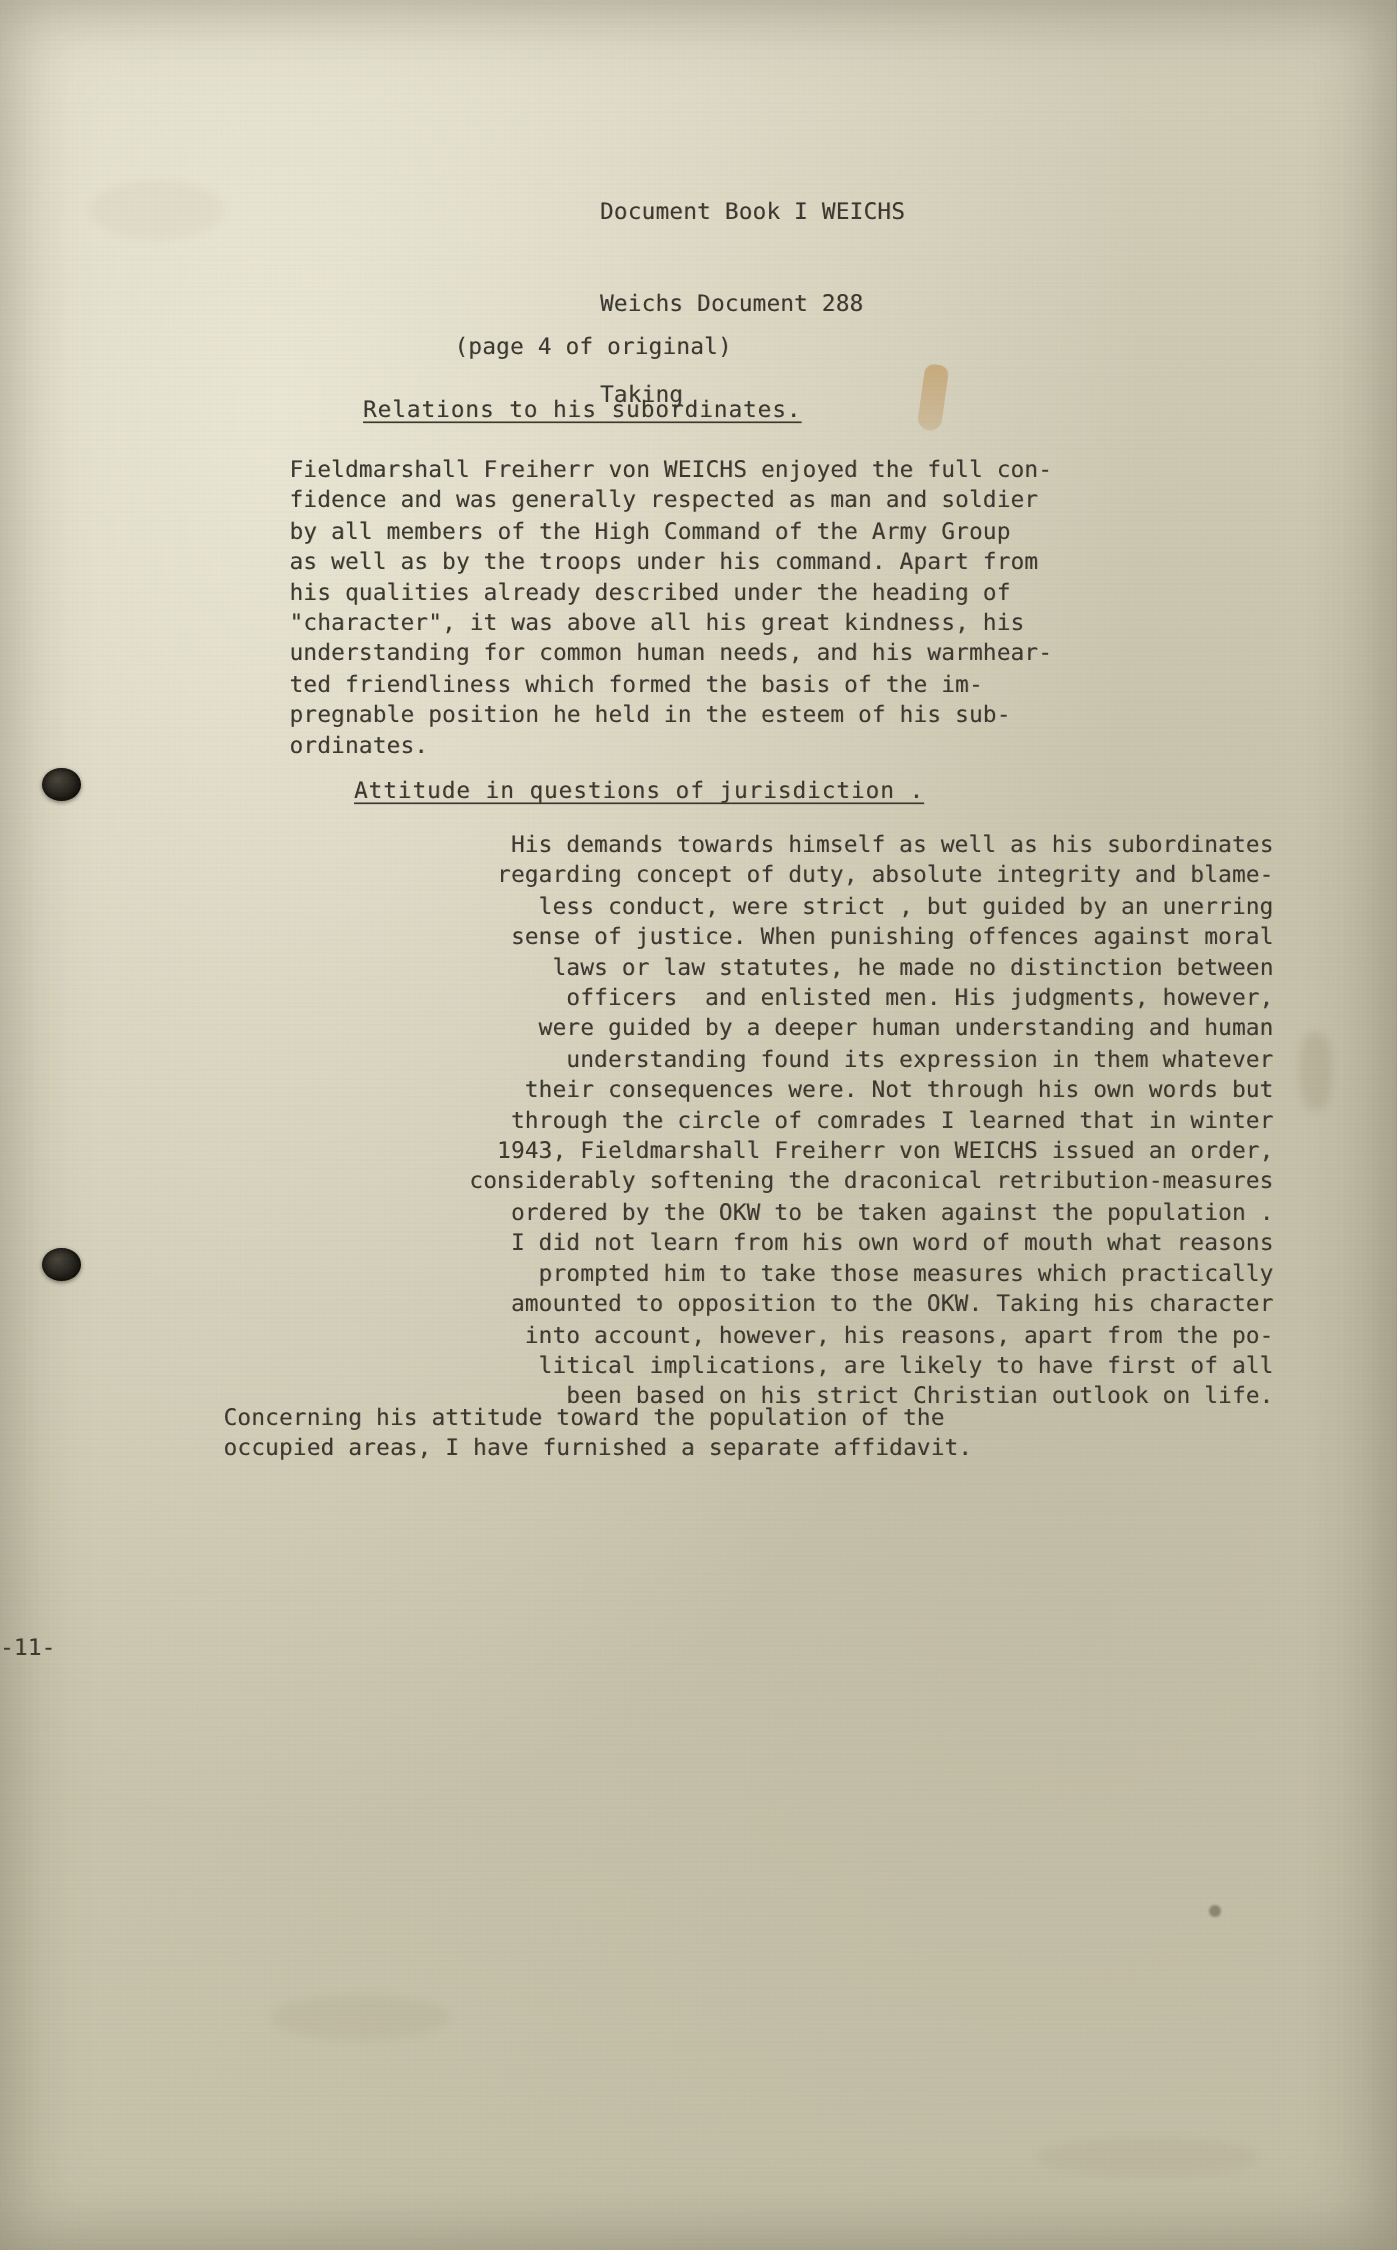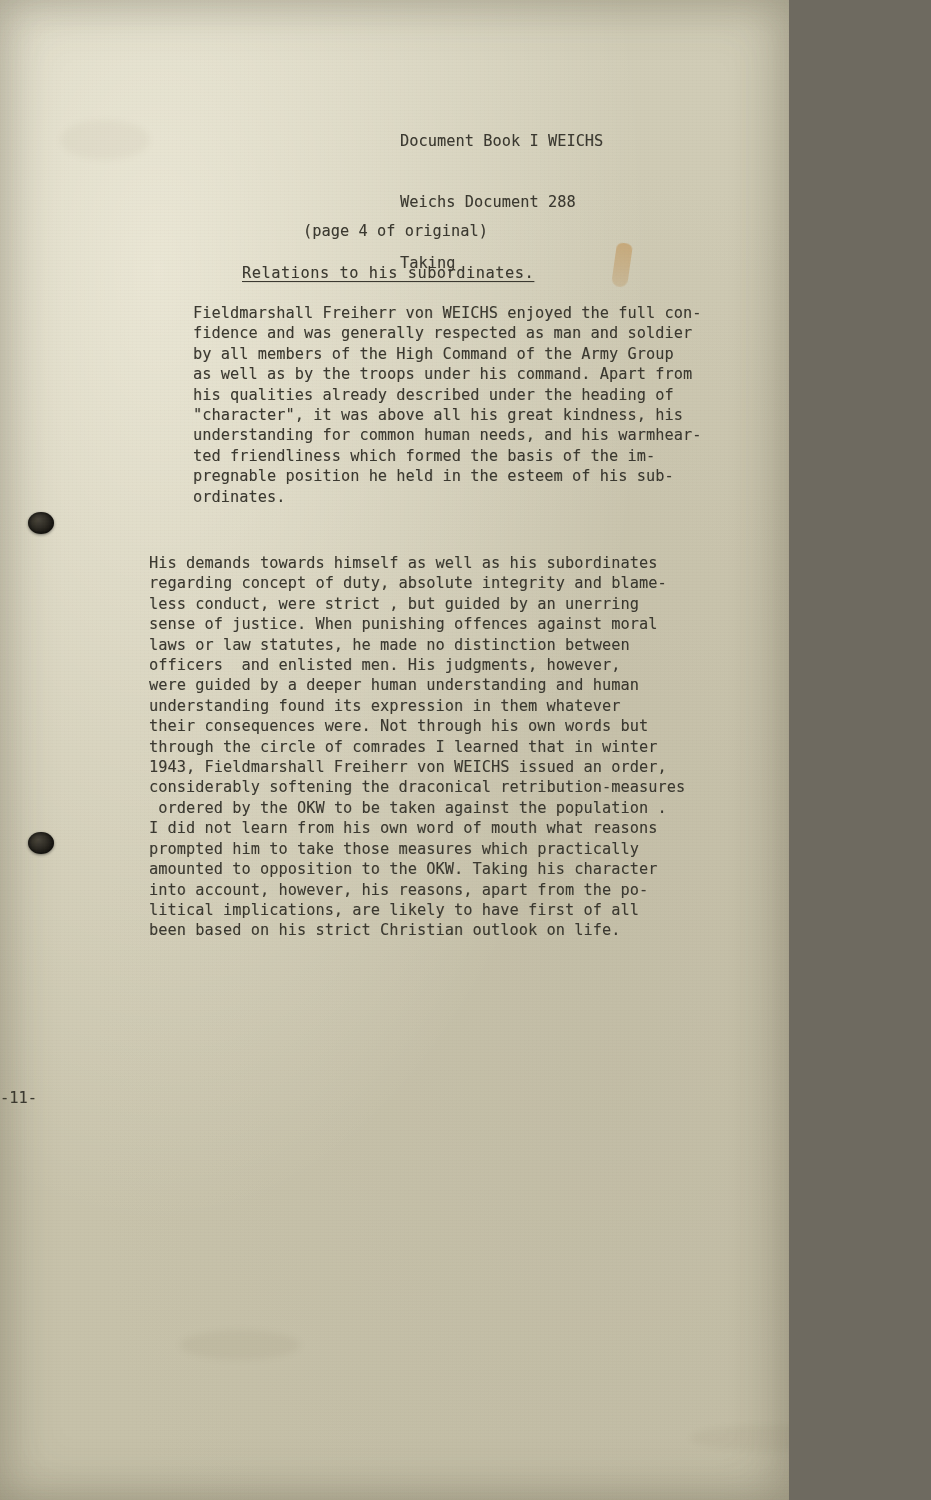--- a/index.html
+++ b/index.html
@@ -2,21 +2,21 @@
 <html><head>
 <meta charset="utf-8">
 <style>
   html, body {
     margin: 0;
     padding: 0;
     background: #6e6a60;
   }
   .page {
     position: relative;
-    width: 789px;
+    width: 931px;
     height: 1500px;
     overflow: hidden;
     background: #cdc9b4;
     background-image:
       radial-gradient(ellipse at 20% 18%, rgba(255,252,238,0.55) 0%, rgba(255,252,238,0) 55%),
       radial-gradient(ellipse at 78% 72%, rgba(188,182,160,0.45) 0%, rgba(188,182,160,0) 60%),
       linear-gradient(165deg, #d3cfba 0%, #cbc6af 45%, #c4bfa7 100%);
     font-family: "DejaVu Sans Mono", monospace;
     color: #33322d;
   }
@@ -68,21 +68,21 @@
     letter-spacing: 0.6px;
   }
   .heading.h1 { left: 242px; top: 263px; }
   .heading.h2 { left: 236px; top: 517px; }
 
   .para {
     position: absolute;
     width: 700px;
   }
   .para.p1 { left: 149px; top: 303px; margin-left: 44px; }
-  .para.p2 { left: 149px; top: 553px; }
+  .para.p2 { left: 149px; top: 553px; text-align: right; }
   .para.p3 { left: 149px; top: 935px; }
 
   .folio {
     position: absolute;
     left: 0;
     right: 0;
     top: 1088px;
     text-align: left;
   }
 
@@ -140,40 +140,43 @@
 fidence and was generally respected as man and soldier
 by all members of the High Command of the Army Group
 as well as by the troops under his command. Apart from
 his qualities already described under the heading of
 "character", it was above all his great kindness, his
 understanding for common human needs, and his warmhear-
 ted friendliness which formed the basis of the im-
 pregnable position he held in the esteem of his sub-
 ordinates.</div>
 
+  <div class="heading h2 typed">Attitude in questions of jurisdiction .</div>
   <div class="para p2 typed">His demands towards himself as well as his subordinates
 regarding concept of duty, absolute integrity and blame-
 less conduct, were strict , but guided by an unerring
 sense of justice. When punishing offences against moral
 laws or law statutes, he made no distinction between
 officers  and enlisted men. His judgments, however,
 were guided by a deeper human understanding and human
 understanding found its expression in them whatever
 their consequences were. Not through his own words but
 through the circle of comrades I learned that in winter
 1943, Fieldmarshall Freiherr von WEICHS issued an order,
 considerably softening the draconical retribution-measures
  ordered by the OKW to be taken against the population .
 I did not learn from his own word of mouth what reasons
 prompted him to take those measures which practically
 amounted to opposition to the OKW. Taking his character
 into account, however, his reasons, apart from the po-
 litical implications, are likely to have first of all
 been based on his strict Christian outlook on life.</div>
 
+  <div class="para p3 typed">Concerning his attitude toward the population of the
+occupied areas, I have furnished a separate affidavit.</div>
 
   <div class="folio typed">-11-</div>
 
   <div class="hole h-top"></div>
   <div class="hole h-bottom"></div>
 
   <div class="clip-mark"></div>
   <div class="stain s1"></div>
   <div class="stain s2"></div>
   <div class="stain s3"></div>

